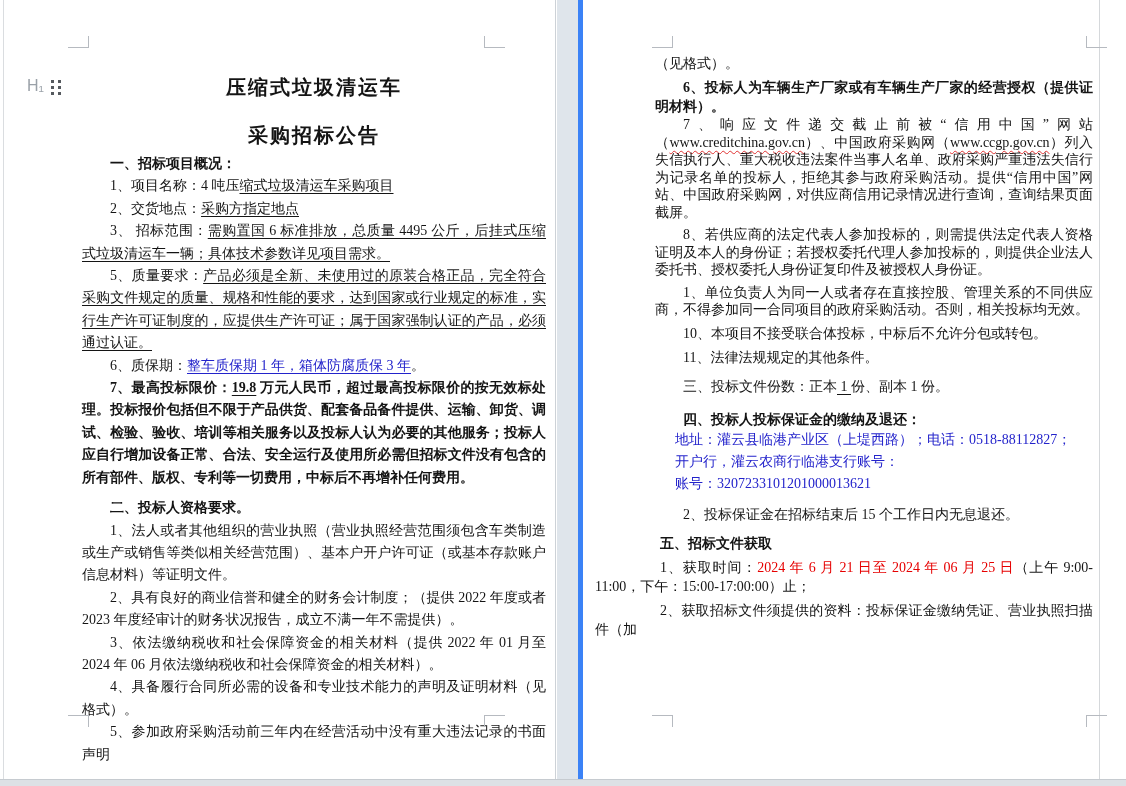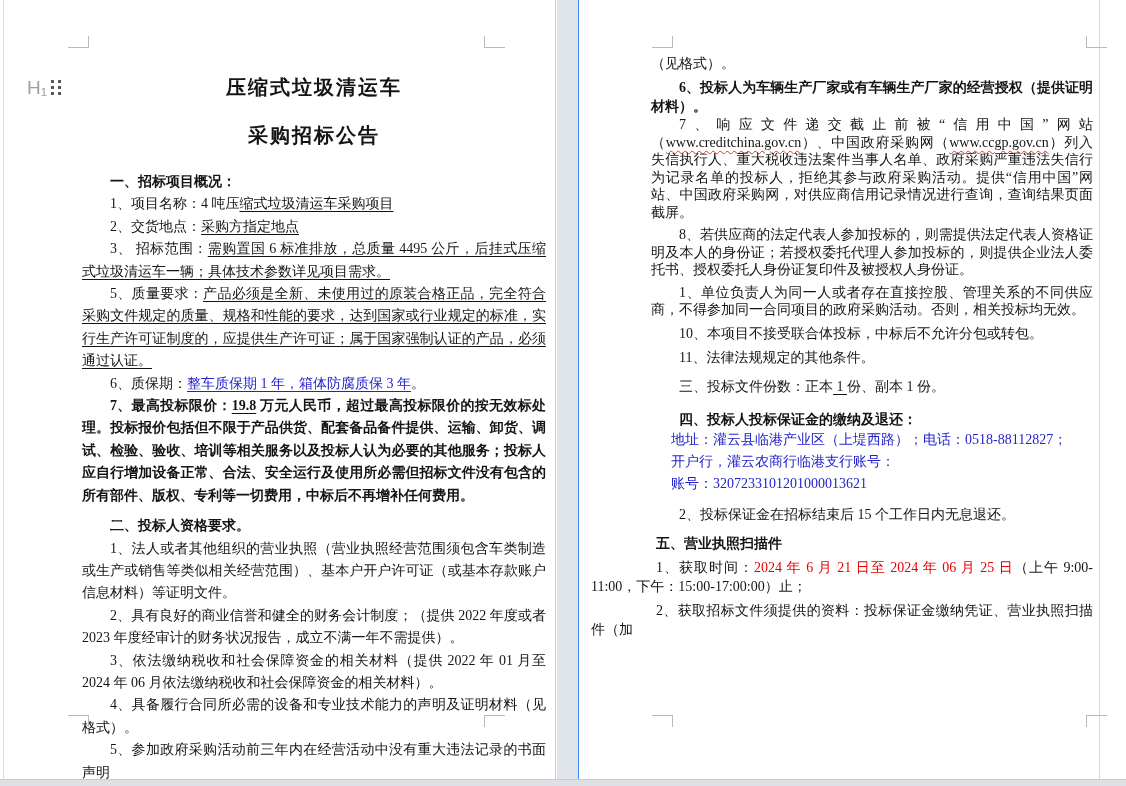--- a/index.html
+++ b/index.html
@@ -6,43 +6,43 @@
   body{
     width:1126px;height:786px;position:relative;overflow:hidden;
     background:#ffffff;
     font-family:"Liberation Serif","DejaVu Serif",serif;
     color:#141414;
   }
   
   .page{position:absolute;top:0;height:779px;background:#fff;box-sizing:border-box;}
   #page1{left:3px;width:553px;border-left:1px solid #dadde0;border-right:1px solid #cdd2d7;
          padding:74px 9px 0 78px;}
-  #page2{left:578px;width:522px;border-left:1px solid #3b82f6;border-right:1px solid #d5d8db;
+  #page2{left:578px;width:522px;border-left:5px solid #3b82f6;border-right:1px solid #d5d8db;
          padding:54px 6px 0 12px;}
   #page-gap{position:absolute;left:557px;top:0;width:21px;height:779px;background:#dfe5eb;}
   #bottom-strip{position:absolute;left:0;top:779px;width:1126px;height:7px;
                 background:#dde1e5;border-top:1px solid #c6cbd0;}
   
   .cmark{position:absolute;width:20px;height:11px;border:0 solid #b6bac0;}
   .cm-tl{border-right-width:1px;border-bottom-width:1px}
   .cm-tr{border-left-width:1px;border-bottom-width:1px}
   .cm-bl{border-right-width:1px;border-top-width:1px}
   .cm-br{border-left-width:1px;border-top-width:1px}
   
   #h1-marker{position:absolute;left:27px;top:77px;font-family:"Liberation Sans","DejaVu Sans",sans-serif;
-             font-size:19px;color:#9aa1a8;}
+             font-size:16px;color:#9aa1a8;}
   #drag-handle{position:absolute;left:51px;top:80px;display:grid;
                grid-template-columns:3px 3px;grid-auto-rows:3px;gap:3px 4px;cursor:grab;}
   #drag-handle i{background:#55595e;}
   
   .blk{margin:0;font-size:14px;line-height:22.4px;text-align:justify;text-indent:2em;}
   #page2 .blk{line-height:19px;}
   .t1{text-align:center;text-indent:0;font-weight:bold;font-size:20px;line-height:26px;
       margin:0 0 12px 0;letter-spacing:2px;}
-  .t2{margin-top:22px;margin-bottom:23px;font-family:Liberation Serif, serif;}
+  .t2{margin-top:22px;margin-bottom:5px;font-family:Liberation Serif, serif;}
   .h{font-weight:bold;}
   .gap1{margin-top:8px;}
   .gapxs{margin-top:5px;}
   .gaps{margin-top:10px;}
   .gapm{margin-top:14px;}
   .ind{margin-left:60px;}
   .noind{text-indent:0;}
   .dense{line-height:17.5px !important;}
   .loose{line-height:26px !important;}
   .bank{margin-left:80px;text-indent:0;line-height:22px !important;}
@@ -84,21 +84,21 @@
     <p class="blk ind dense gapxs"><span>8、若供应商的法定代表人参加投标的，则需提供法定代表人资格证明及本人的身份证；若授权委托代理人参加投标的，则提供企业法人委托书、授权委托人身份证复印件及被授权人身份证。</span></p>
     <p class="blk ind dense gapxs"><span>1、单位负责人为同一人或者存在直接控股、管理关系的不同供应商，不得参加同一合同项目的政府采购活动。否则，相关投标均无效。</span></p>
     <p class="blk ind gapxs"><span>10、本项目不接受联合体投标，中标后不允许分包或转包。</span></p>
     <p class="blk ind gapxs"><span>11、法律法规规定的其他条件。</span></p>
     <p class="blk ind gaps"><span>三、投标文件份数：正本</span><span class="s-u"> 1 </span><span>份、副本 1 份。</span></p>
     <p class="blk h ind gapm"><span>四、投标人投标保证金的缴纳及退还：</span></p>
     <p class="blk bank"><span class="s-bl">地址：灌云县临港产业区（上堤西路）；电话：0518-88112827；</span></p>
     <p class="blk bank"><span class="s-bl">开户行，灌云农商行临港支行账号：</span></p>
     <p class="blk bank"><span class="s-bl">账号：3207233101201000013621</span></p>
     <p class="blk ind gaps"><span>2、投标保证金在招标结束后 15 个工作日内无息退还。</span></p>
-    <p class="blk h hang gaps"><span>五、营业执照扫描件</span></p>
+    <p class="blk h hang gaps"><span>五、招标文件获取</span></p>
     <p class="blk hang gapxs"><span>1、获取时间：</span><span class="s-r">2024 年 6 月 21 日至 2024 年 06 月 25 日</span><span>（上午 9:00-11:00，下午：15:00-17:00:00）止；</span></p>
     <p class="blk hang gapxs"><span>2、获取招标文件须提供的资料：投标保证金缴纳凭证、营业执照扫描件（加</span></p>
   </div>
 <div id="bottom-strip"></div>
 
 <div class="cmark cm-tl" style="left:68px;top:36px"></div>
 <div class="cmark cm-tr" style="left:484px;top:36px"></div>
 <div class="cmark cm-bl" style="left:68px;top:715px"></div>
 <div class="cmark cm-br" style="left:484px;top:715px"></div>
 

